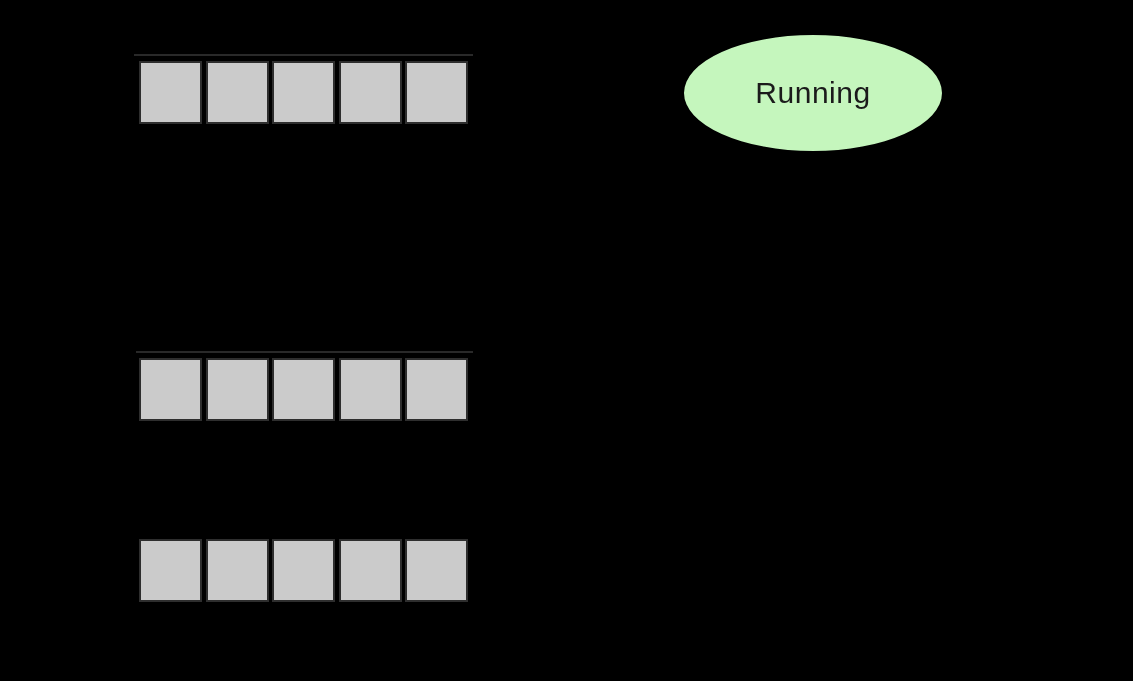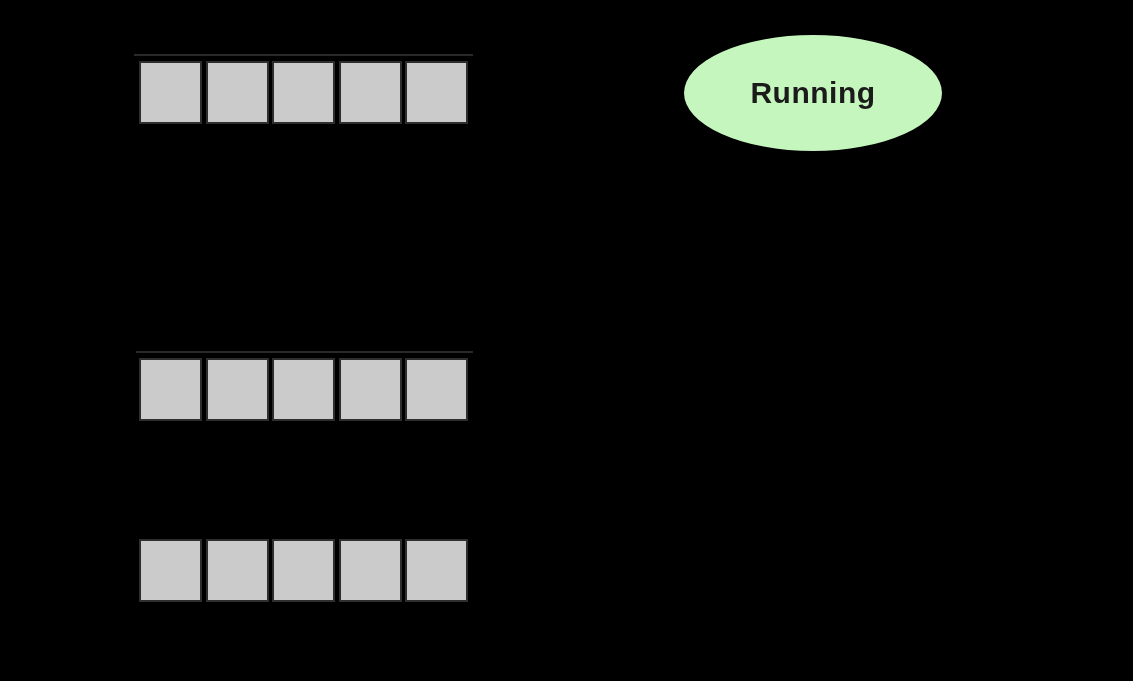--- a/index.html
+++ b/index.html
@@ -70,17 +70,17 @@
       </div>
       <div class="queue">
         <div class="queue-cell" style="left: 139px; top: 539px; width: 63px; height: 63px; background: rgb(203, 203, 203); border-color: rgb(46, 46, 46);"></div>
         <div class="queue-cell" style="left: 205.5px; top: 539px; width: 63px; height: 63px; background: rgb(203, 203, 203); border-color: rgb(46, 46, 46);"></div>
         <div class="queue-cell" style="left: 272px; top: 539px; width: 63px; height: 63px; background: rgb(203, 203, 203); border-color: rgb(46, 46, 46);"></div>
         <div class="queue-cell" style="left: 338.5px; top: 539px; width: 63px; height: 63px; background: rgb(203, 203, 203); border-color: rgb(46, 46, 46);"></div>
         <div class="queue-cell" style="left: 405px; top: 539px; width: 63px; height: 63px; background: rgb(203, 203, 203); border-color: rgb(46, 46, 46);"></div>
       </div>
     </div>
 
-  <div class="state-node" id="running-node" style="left: 682px; top: 33px; width: 262px; height: 120px; background: rgb(197, 246, 189); border-color: rgb(0, 0, 0); font-weight: bold;">
+  <div class="state-node" id="running-node" style="left: 682px; top: 33px; width: 262px; height: 120px; background: rgb(197, 246, 189); border-color: rgb(0, 0, 0);">
     <span class="state-label" id="running-label" style="color: rgb(27, 27, 27);">Running</span>
   </div>
 
 </div>
 
 </body></html>

